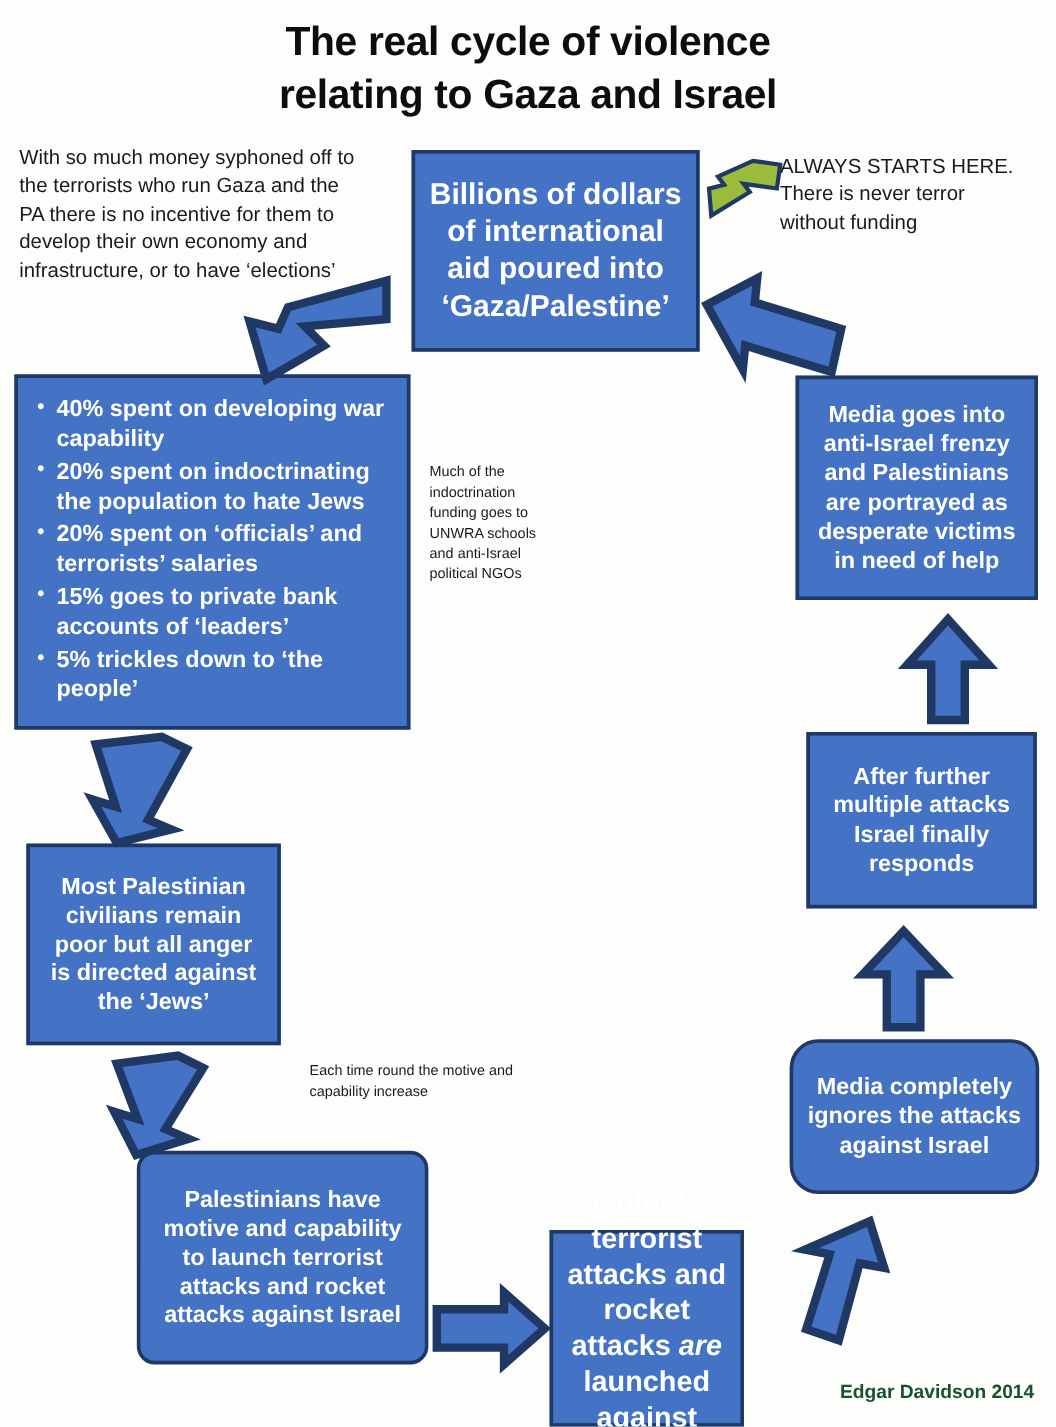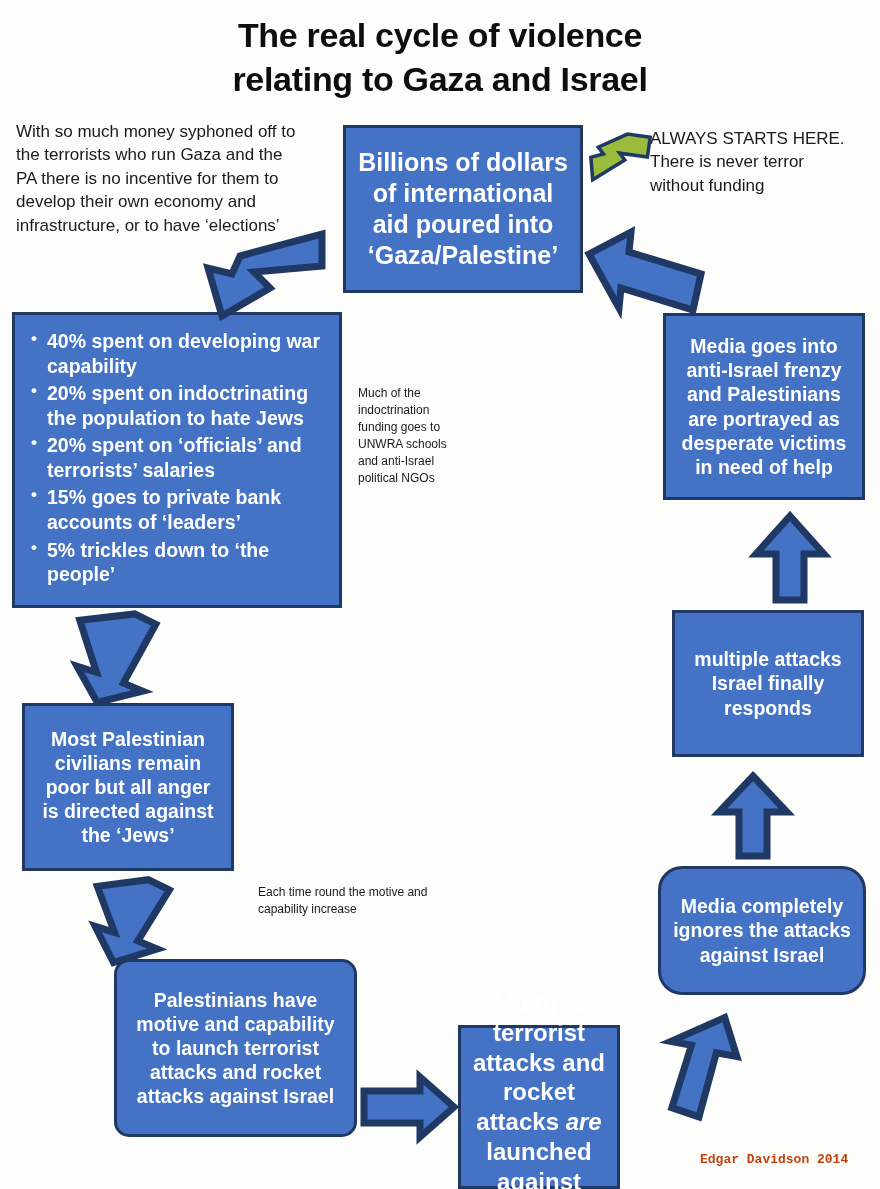--- a/index.html
+++ b/index.html
@@ -79,24 +79,23 @@
   .note {
     position: absolute;
     color: #1a1a1a;
     font-size: 17px;
     line-height: 1.38;
     font-weight: normal;
   }
   .note.small { font-size: 12px; line-height: 1.42; }
   .credit {
     position: absolute;
-    color: #c2410c;
-    font-size: 13px;
+    color: #14532d;
+    font-size: 16px;
     font-weight: bold;
-    font-family: Liberation Mono, monospace;
   }
 
   
   .arrow {
     position: absolute;
   }
   .arrow svg { display: block; overflow: visible; }
   .ar-fill   { fill: #4472C4; stroke: #1F3864; stroke-width: 7; stroke-linejoin: miter; }
   .ar-green  { fill: #9BBB3C; stroke: #1F3864; stroke-width: 7; stroke-linejoin: miter; }
 </style>
@@ -174,20 +173,21 @@
   <div class="box" style="left:658px; top:866px; width:208px; height:129px; font-size:19.5px;border-radius:24px;">
     <div class="inner">
       <div>Media completely</div>
       <div>ignores the attacks</div>
       <div>against Israel</div>
     </div>
   </div>
 
   <div class="box" style="left:672px; top:610px; width:192px; height:147px; font-size:19.5px;">
     <div class="inner">
+      <div>After further</div>
       <div>multiple attacks</div>
       <div>Israel finally</div>
       <div>responds</div>
     </div>
   </div>
 
   <div class="box" style="left:663px; top:313px; width:202px; height:187px; font-size:19.5px;">
     <div class="inner">
       <div>Media goes into</div>
       <div>anti-Israel frenzy</div>

